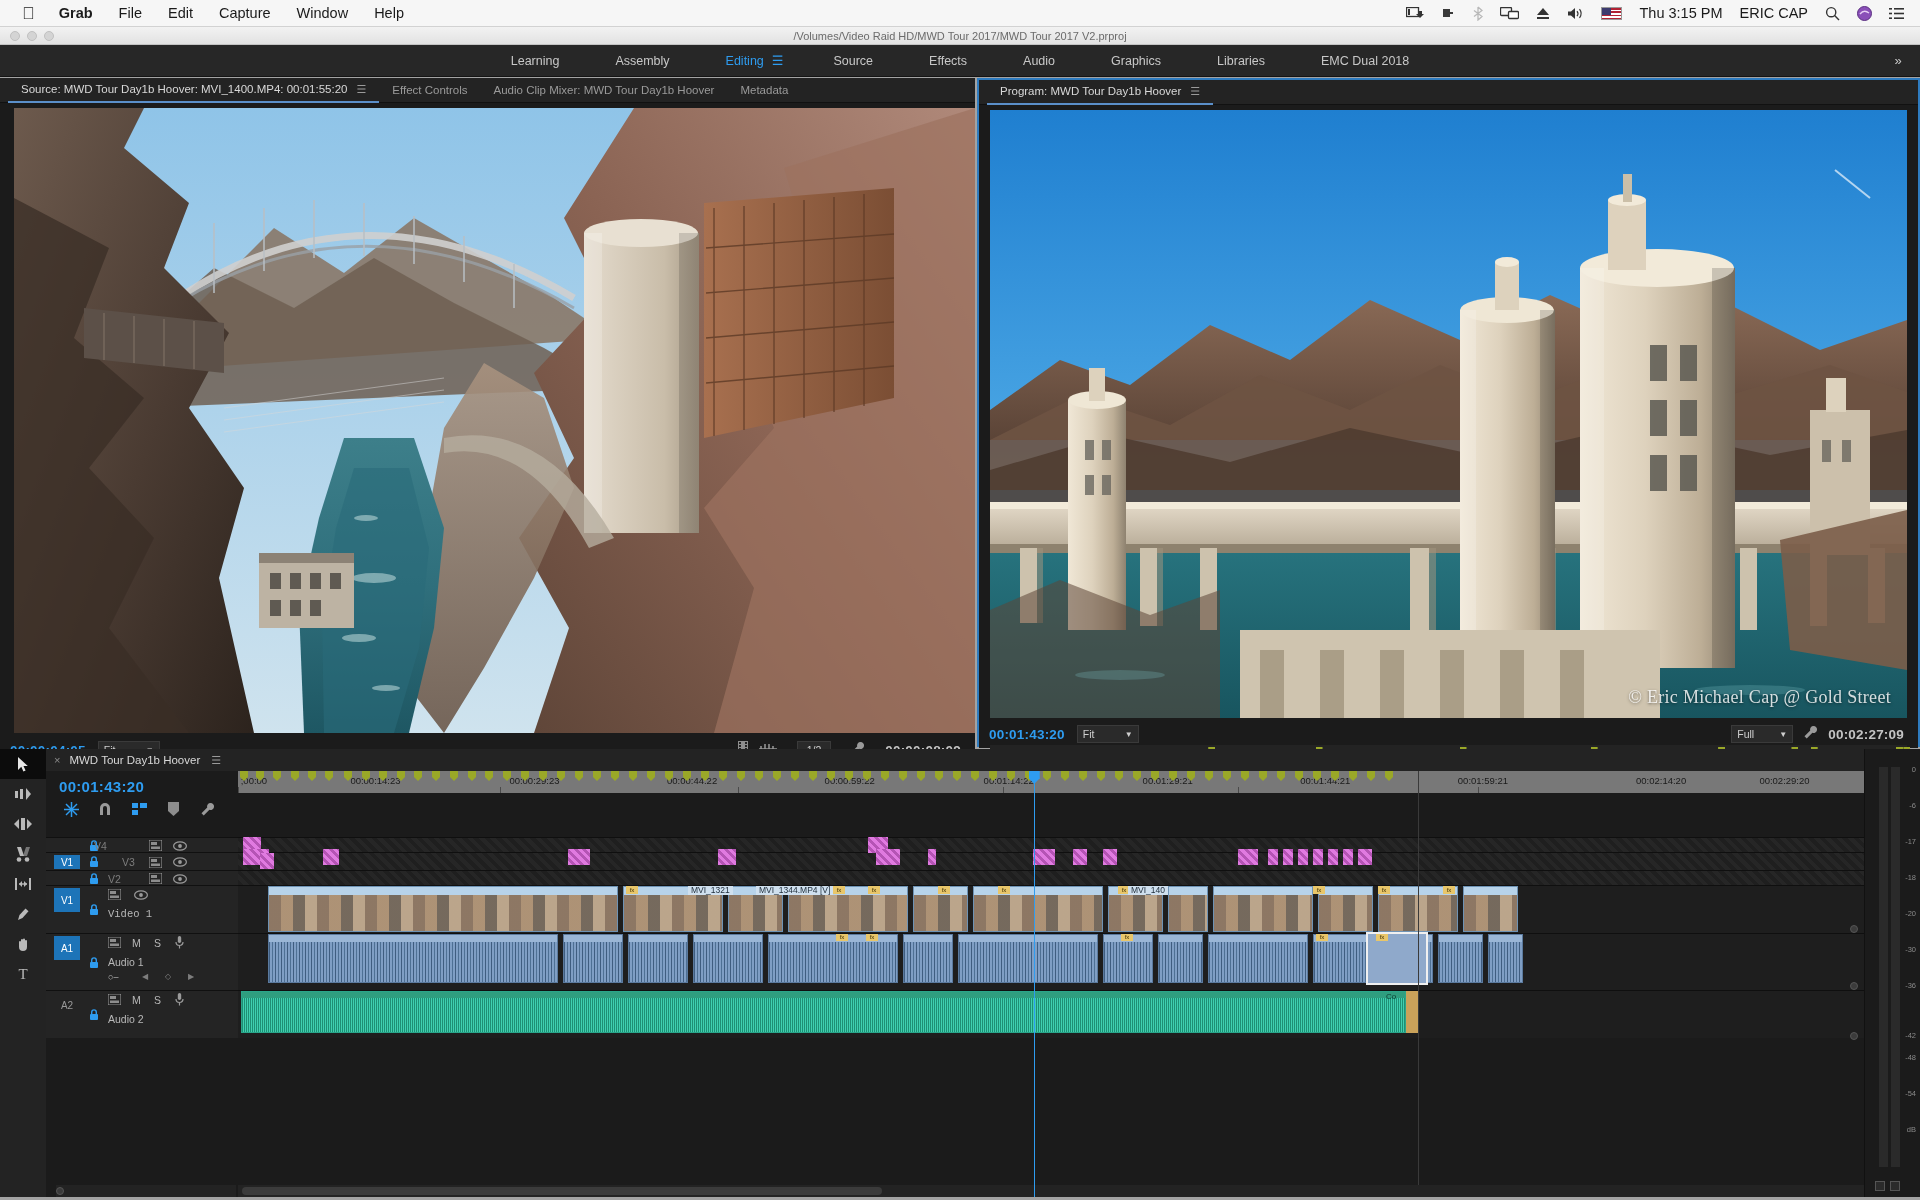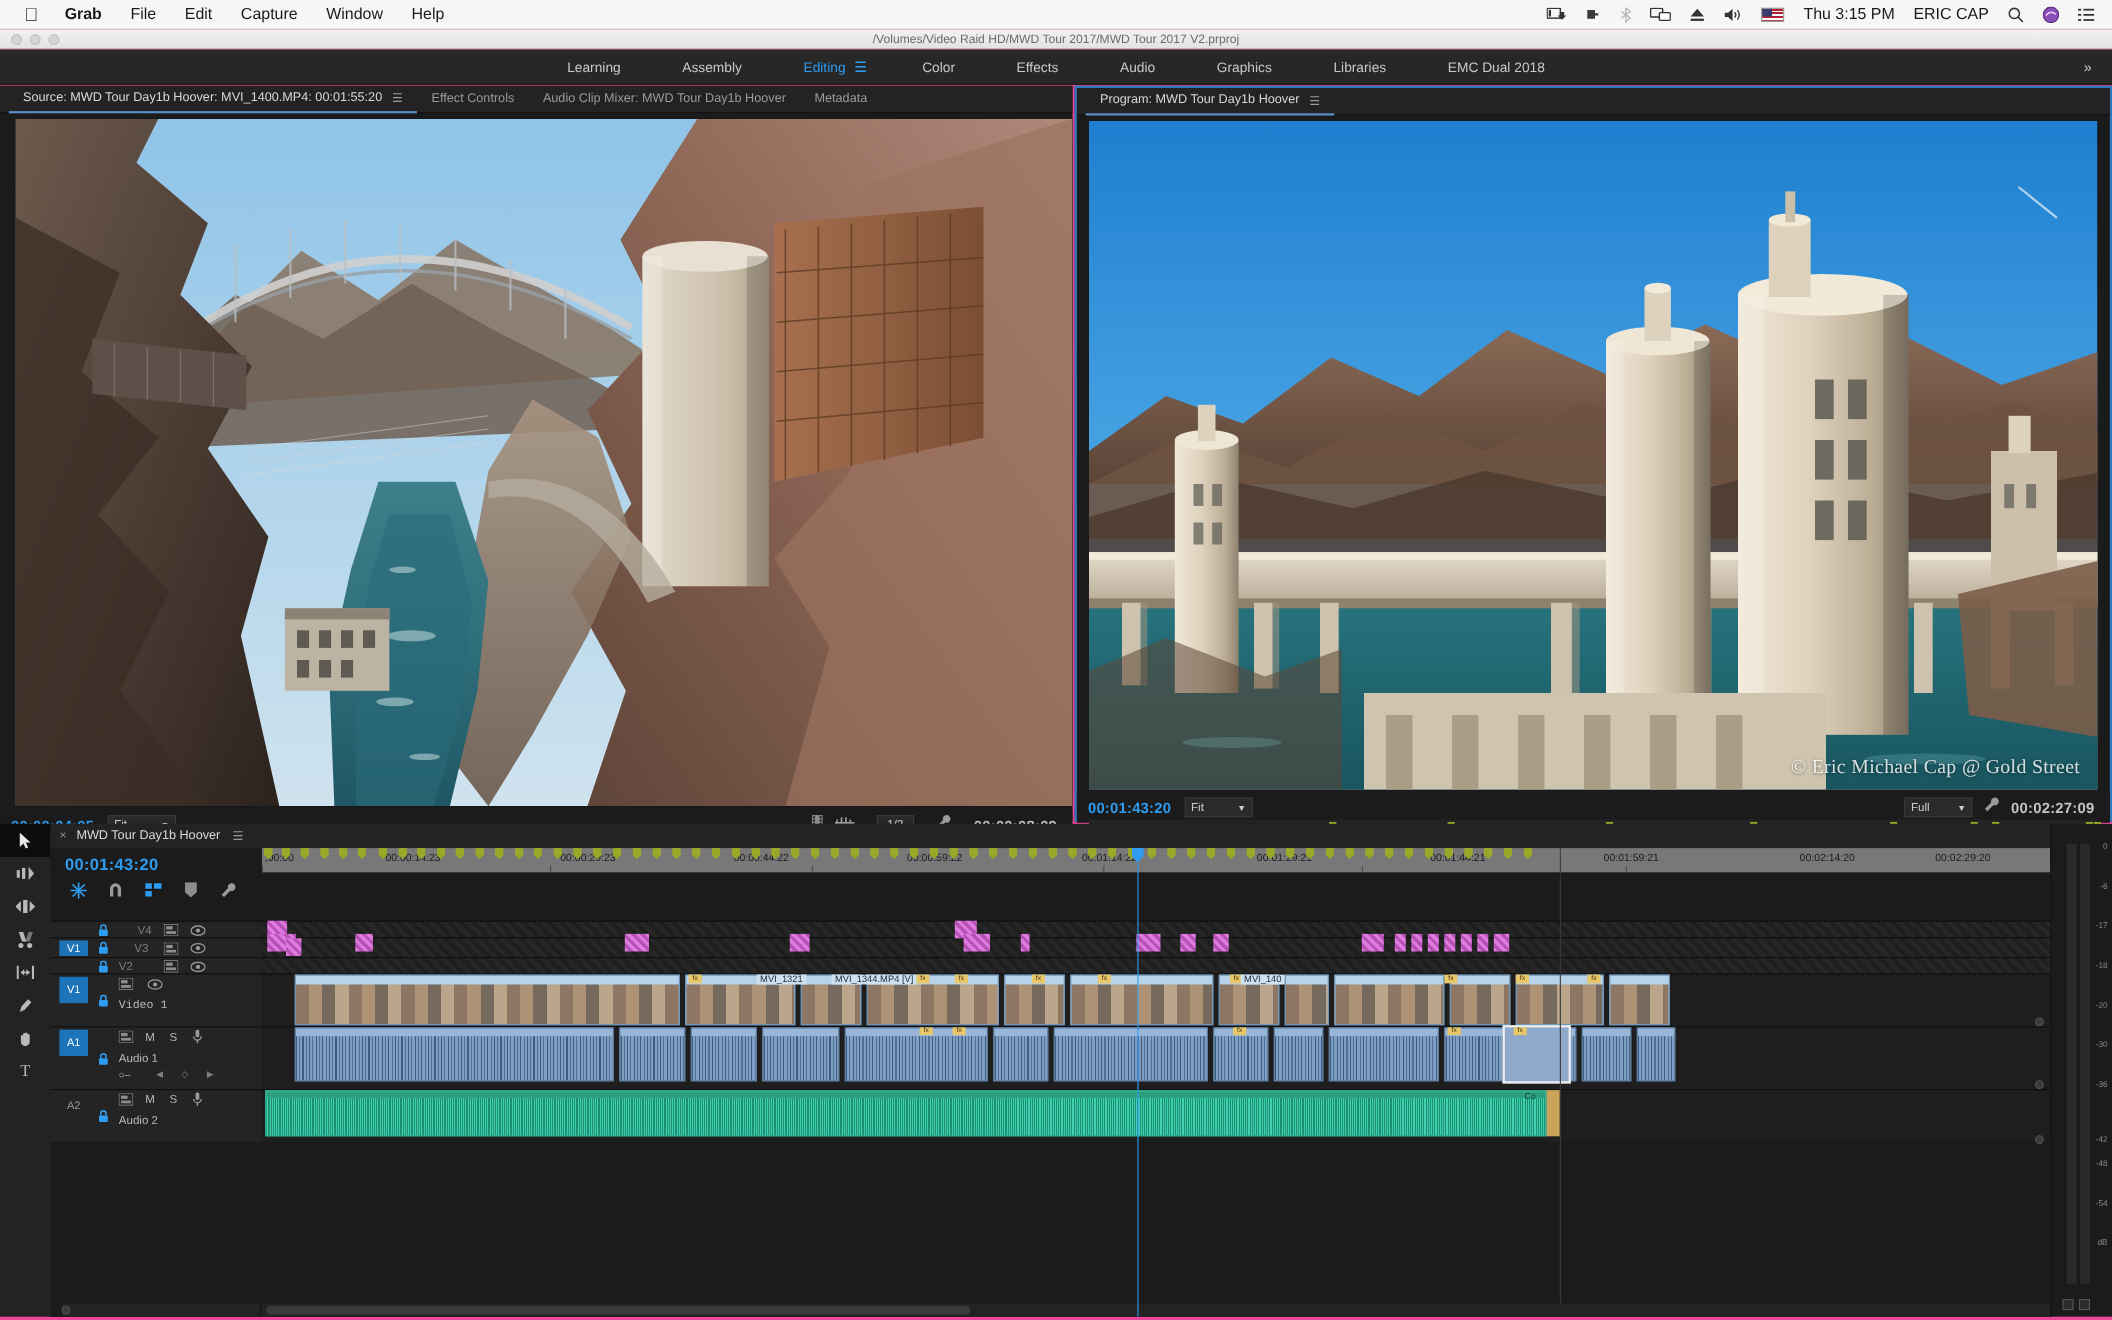--- a/index.html
+++ b/index.html
@@ -15,21 +15,21 @@
   .macbar .right { margin-left:auto; display:flex; align-items:center; gap:17px; margin-right:16px; }
   .macbar .right .ic { font-size:14px; color:#3a3a3a; line-height:1; display:flex; align-items:center; }
   .macbar .right .tx { font-size:14.5px; color:#1a1a1a; white-space:nowrap; }
   .flagicon { width:21px; height:13px; background:
     linear-gradient(#b22234 0 15%, #fff 15% 30%, #b22234 30% 45%, #fff 45% 60%,
                     #b22234 60% 75%, #fff 75% 90%, #b22234 90% 100%);
     position:relative; border:.5px solid #999; }
   .flagicon:before { content:''; position:absolute; left:0; top:0; width:9px; height:7px; background:#3c3b6e; }
 
   
-  .prwin { position:absolute; top:27px; left:0; width:1920px; height:1173px; background:#ec4899; }
+  .prwin { position:absolute; top:27px; left:0; width:1920px; height:1173px; background:#a3a3a3; }
   .titlebar { height:18px; background:linear-gradient(#f2f2f2,#e2e2e2); border-bottom:1px solid #c3c3c3;
     display:flex; align-items:center; position:relative; }
   .traffic { display:flex; gap:7px; margin-left:10px; }
   .traffic span { width:10px; height:10px; border-radius:50%; background:#d4d4d4; border:.5px solid #c0c0c0; }
   .titlepath { position:absolute; left:0; right:0; text-align:center; font-size:11px; color:#6b6b6b; }
 
   
   .wsbar { height:32px; background:#272727; display:flex; align-items:center;
     justify-content:center; gap:0px; border-bottom:1px solid #141414; position:relative; }
   .wsitem { font-size:12.5px; color:#c8c8c8; padding:0 28px; white-space:nowrap; }
@@ -216,21 +216,21 @@
       <span></span>
     </div>
     <div class="titlepath">/Volumes/Video Raid HD/MWD Tour 2017/MWD Tour 2017 V2.prproj</div>
   </div>
 
   <div class="wsbar">
     <span class="wsitem">Learning</span>
     <span class="wsitem">Assembly</span>
     <span class="wsitem active">Editing</span>
     <span class="wsmenu">☰</span>
-    <span class="wsitem">Color</span>
+    <span class="wsitem">Source</span>
     <span class="wsitem">Effects</span>
     <span class="wsitem">Audio</span>
     <span class="wsitem">Graphics</span>
     <span class="wsitem">Libraries</span>
     <span class="wsitem">EMC Dual 2018</span>
     <span class="wschev">»</span>
   </div>
 
   <div class="srcpanel">
     <div class="ptabs">
@@ -837,21 +837,21 @@
           </span>
         </div>
         <div id="trackHeaders" style="position: absolute; left: 0px; top: 0px; width: 192px; height: 100%;">
             <div class="trackhdr" style="top: 66px; height: 15px;">
               <span class="thbtn" style="left: 42px; top: 1.5px; width: 12px; height: 12px;">
                 <svg width="10" height="12" viewBox="0 0 10 12">
                   <path d="M2 5 L2 3.2 a3 3 0 0 1 6 0 L8 5 L6.6 5 L6.6 3.2 a1.6 1.6 0 0 0 -3.2 0 L3.4 5z" fill="#2e9cf0"></path>
                   <rect x="1" y="5" width="8" height="6" rx="1" fill="#2e9cf0"></rect>
                 </svg>
               </span>
-              <span class="thlabel" style="left: 79px; top: 1.5px; color: rgb(125, 125, 125);">V4</span>
+              <span class="thlabel" style="left: 48px; top: 1.5px; color: rgb(125, 125, 125);">V4</span>
               <span class="thbtn" style="left: 103px; top: 2px; width: 13px; height: 11px;">
                 <svg width="13" height="11" viewBox="0 0 13 11">
                   <rect x="0" y="0" width="13" height="11" rx="1" fill="none" stroke="#8d8d8d" stroke-width="1.2"></rect>
                   <rect x="2" y="2" width="6" height="3" fill="#8d8d8d"></rect>
                   <rect x="2" y="6.5" width="9" height="2.5" fill="#8d8d8d"></rect>
                 </svg>
               </span>
               <span class="thbtn" style="left: 127px; top: 2px; width: 14px; height: 11px;">
                 <svg width="14" height="10" viewBox="0 0 14 10">
                   <ellipse cx="7" cy="5" rx="6.4" ry="4.2" fill="none" stroke="#9a9a9a" stroke-width="1.2"></ellipse>

